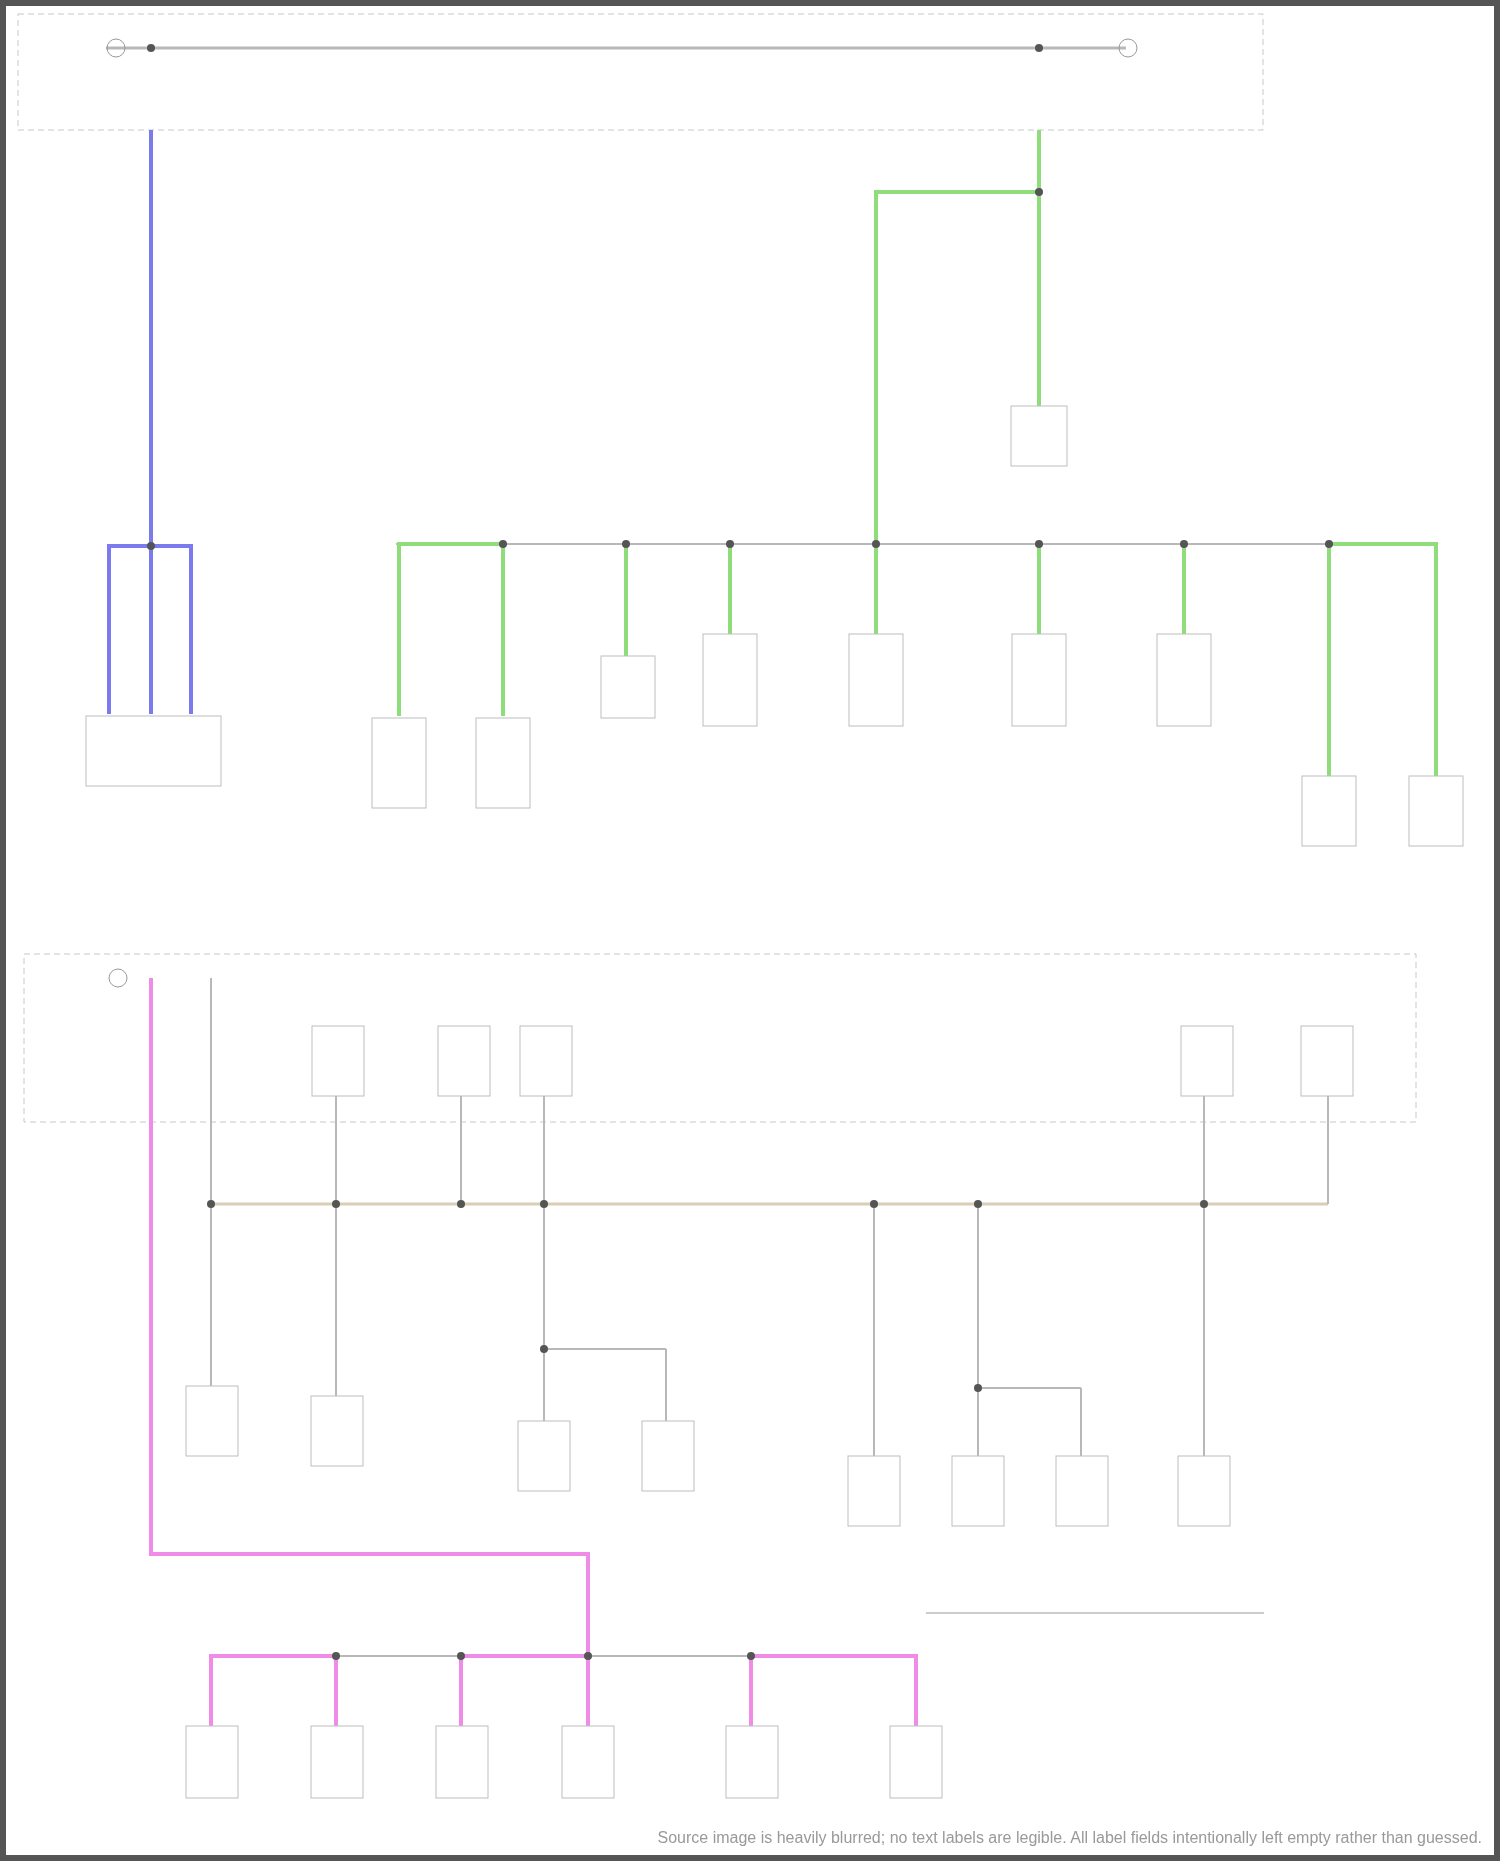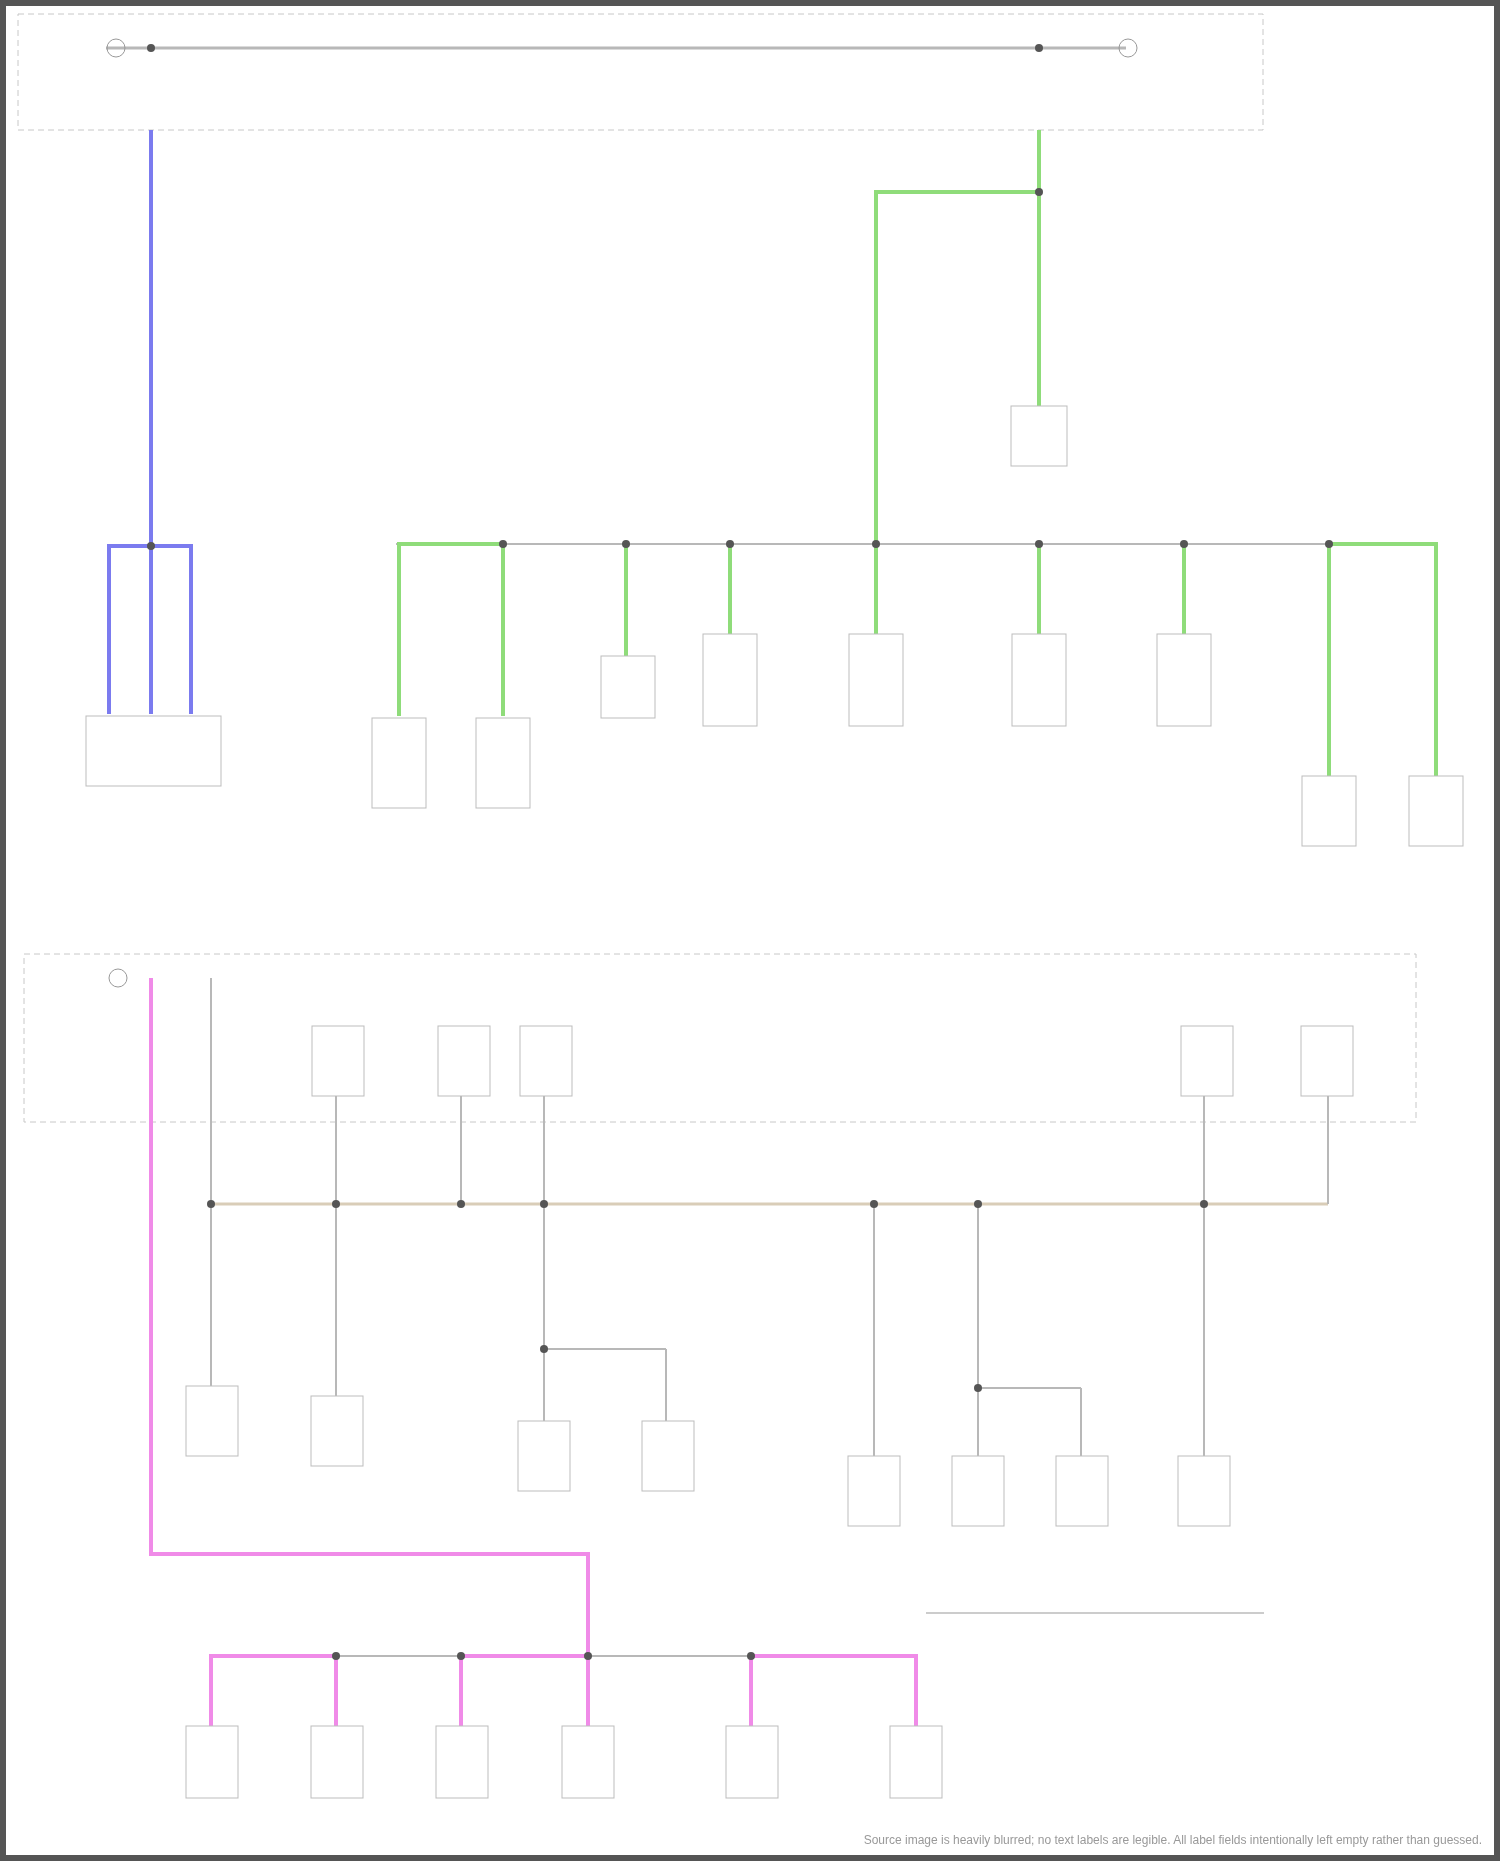--- a/index.html
+++ b/index.html
@@ -8,21 +8,21 @@
     position: relative; width: 1500px; height: 1861px; background: #ffffff;
     box-sizing: border-box; border: 6px solid #555; overflow: hidden;
   }
   #diagram { position: absolute; left: 0; top: 0; }
   .note {
     position: absolute; font-size: 11px; color: #555; line-height: 1.15;
     text-align: center; white-space: pre-line;
   }
   .caption { position: absolute; left: 14px; bottom: 8px; font-size: 9px; color: #777; }
   .legibility-banner {
-    position: absolute; right: 12px; bottom: 8px; font-size: 12px; color: #999;
+    position: absolute; right: 12px; bottom: 8px; font-size: 16px; color: #999;
   }
 </style>
 </head>
 <body>
 
 <div id="page">
   <svg id="diagram" width="1500" height="1861" viewBox="0 0 1500 1861">
 
     <rect x="12" y="8" width="1245" height="116" fill="none" stroke="#c8c8c8" stroke-dasharray="6 4"></rect>
     <line x1="100" y1="42" x2="1120" y2="42" stroke="#b8b8b8" stroke-width="3"></line>

